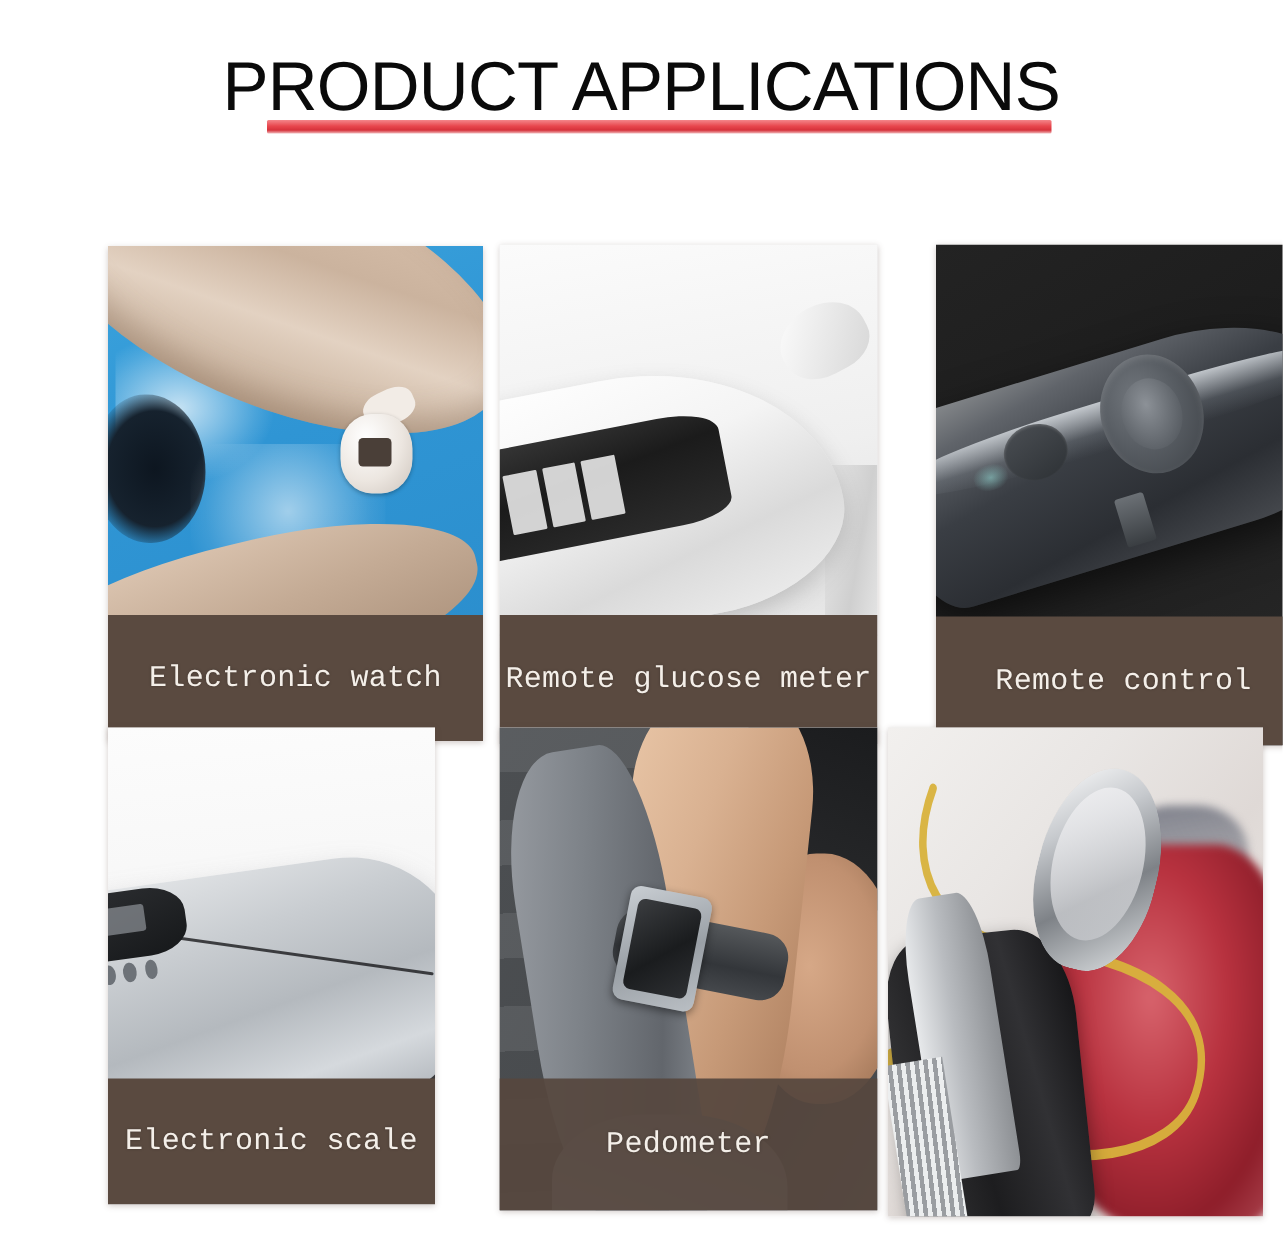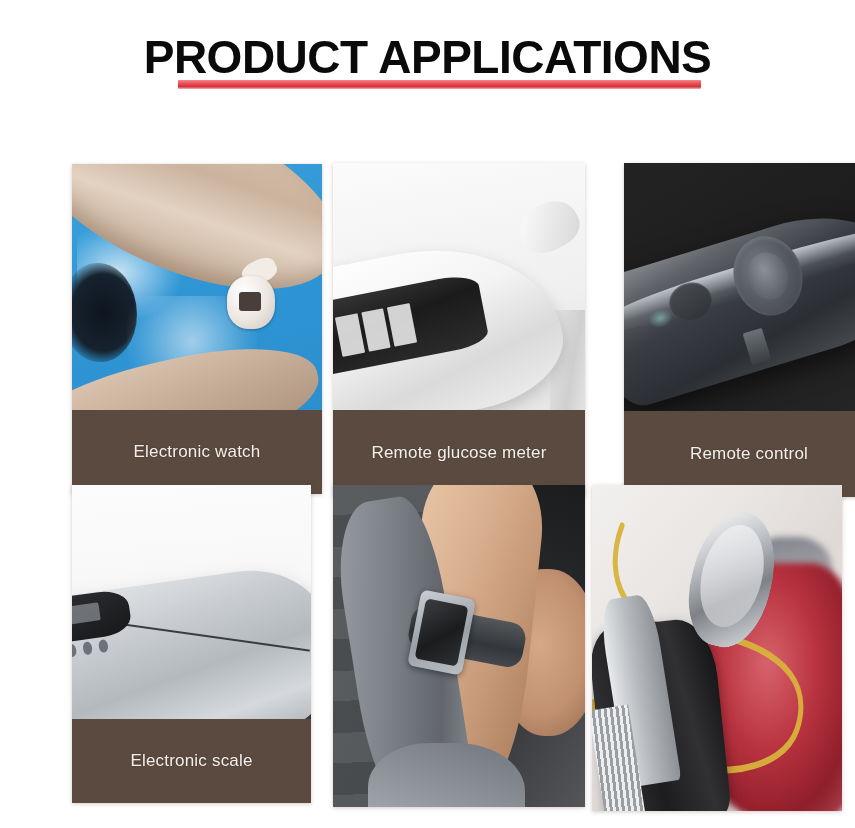--- a/index.html
+++ b/index.html
@@ -20,21 +20,21 @@
     left: 0; top: 0;
     width: 855px;
     height: 150px;
   }
   .page-title {
     position: absolute;
     left: 0; top: 34px;
     width: 855px;
     text-align: center;
     font-size: 46px;
-    font-weight: bold;
+    font-weight: normal;
     letter-spacing: -0.5px;
     color: #0a0a0a;
     line-height: 1;
     white-space: nowrap;
     font-family: "Liberation Sans", sans-serif;
   }
   .title-underline {
     position: absolute;
     left: 178px; top: 80px;
     width: 523px; height: 9px;
@@ -64,39 +64,39 @@
     overflow: hidden;
   }
   .caption {
     position: absolute;
     left: 0; bottom: 0;
     width: 100%;
     display: flex;
     align-items: center;
     justify-content: center;
     color: #f4efe9;
-    font-size: 17px;
+    font-size: 20px;
     font-weight: normal;
     letter-spacing: 0.2px;
     text-shadow: 0 0 2px rgba(0,0,0,0.25);
-    font-family: Liberation Sans, sans-serif;
+    font-family: Liberation Mono, monospace;
   }
   .caption.solid { background: #5a4a40; }
   .caption.trans { background: rgba(86,71,62,0.93); }
 
   
   .c1 { left: 72px;  top: 14px;  width: 250px; height: 330px; }
   .c2 { left: 333px; top: 13px;  width: 252px; height: 333px; }
   .c3 { left: 624px; top: 13px;  width: 250px; height: 334px; }
   .c1 .caption { height: 84px; }
   .c2 .caption { height: 86px; }
   .c3 .caption { height: 86px; }
 
   
-  .c4 { left: 72px;  top: 335px; width: 239px; height: 318px; }
+  .c4 { left: 72px;  top: 335px; width: 218px; height: 318px; }
   .c5 { left: 333px; top: 335px; width: 252px; height: 322px; }
   .c6 { left: 592px; top: 335px; width: 250px; height: 326px; }
   .c4 .caption { height: 84px; }
   .c5 .caption { height: 88px; }
   .c6 .caption { height: 88px; }
 
   
   .ph-swim { background: linear-gradient(160deg,#3ba3dd 0%, #2f95d4 40%, #2a8ccb 100%); }
   .ph-swim .arm-a {
     position: absolute; left: -22%; top: -14%;
@@ -485,20 +485,21 @@
     <div class="photo ph-ped">
       <div class="wallstripe"></div>
       <div class="darkpatch"></div>
       <div class="skin-patch"></div>
       <div class="arm"></div>
       <div class="sleeve"></div>
       <div class="sleeve2"></div>
       <div class="band"></div>
       <div class="watchface"></div>
     </div>
+    <div class="caption trans">Pedometer</div>
   </div>
 
   <div class="card c6">
     <div class="photo ph-key">
       <div class="car-dark"></div>
       <div class="car"></div>
       <svg class="swirl" viewBox="0 0 250 240" preserveAspectRatio="none">
         <path d="M30 30 C 10 70, 35 105, 95 108 C 165 112, 225 135, 205 180 C 190 212, 120 218, 60 200 C 18 188, 0 172, 2 160" fill="none" stroke="#d8b23c" stroke-width="5" stroke-linecap="round" opacity="0.95"></path>
       </svg>
       <div class="keybody"></div>

